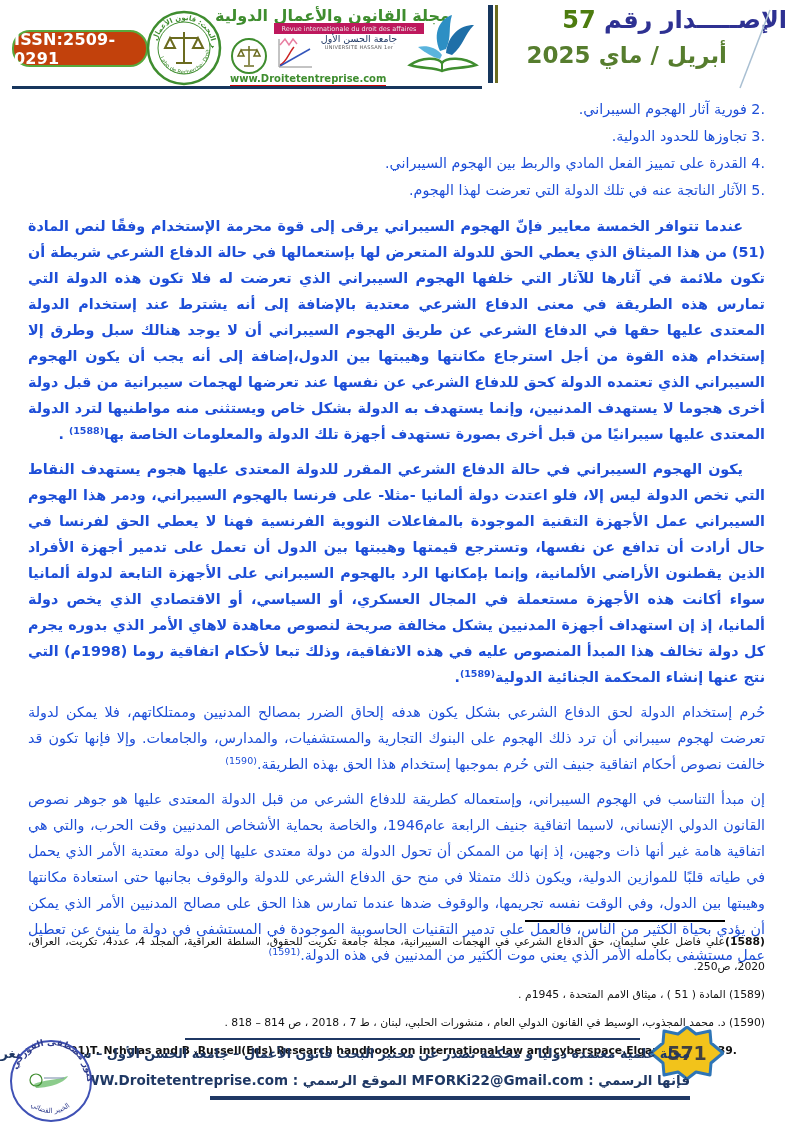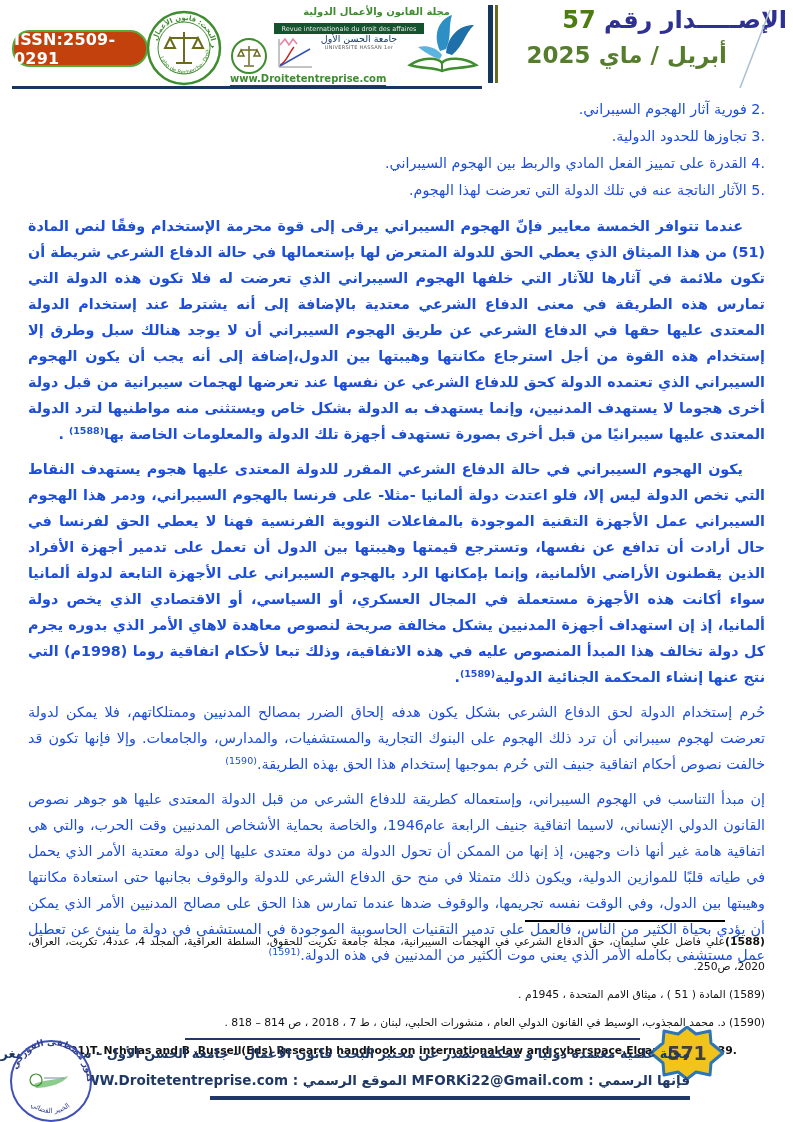--- a/index.html
+++ b/index.html
@@ -6,22 +6,22 @@
   .page{position:relative;width:793px;height:1122px;margin:0 auto;background:#ffffff;
         font-family:"DejaVu Sans",sans-serif;overflow:hidden;}
 
   
   .header{position:absolute;top:0;left:0;width:793px;height:95px;}
   .issn-badge{position:absolute;left:12px;top:30px;width:132px;height:33px;background:#c2410c;
       border:2px solid #57a93c;border-radius:18px;color:#ffffff;font-weight:bold;font-size:16px;
       display:flex;align-items:center;justify-content:center;letter-spacing:.2px;}
   .lab-logo{position:absolute;left:146px;top:10px;}
   .journal-banner{position:absolute;left:224px;top:5px;width:260px;height:84px;background:#fff;}
-  .jb-title{position:absolute;top:1px;right:34px;color:#3f8d2f;font-weight:bold;font-size:10px;direction:rtl;white-space:nowrap;}
-  .jb-sub{position:absolute;top:18px;right:60px;width:150px;height:11px;background:#14532d;color:#e8e8e8;
+  .jb-title{position:absolute;top:1px;right:34px;color:#3f8d2f;font-weight:bold;font-size:16px;direction:rtl;white-space:nowrap;}
+  .jb-sub{position:absolute;top:18px;right:60px;width:150px;height:11px;background:#be185d;color:#e8e8e8;
       font-size:6.5px;display:flex;align-items:center;justify-content:center;white-space:nowrap;}
   .jb-mini{position:absolute;top:32px;left:6px;}
   .jb-chart{position:absolute;top:30px;left:52px;}
   .jb-univ{position:absolute;top:28px;left:96px;width:78px;text-align:center;direction:rtl;}
   .jb-univ .u-ar{font-size:9.5px;color:#1f3864;white-space:nowrap;}
   .jb-univ .u-fr{font-size:5px;color:#555;letter-spacing:.3px;white-space:nowrap;}
   .jb-book{position:absolute;top:8px;left:178px;}
   .jb-url{position:absolute;bottom:2px;left:6px;font-size:10px;font-weight:bold;color:#3f8d2f;
       border-bottom:2px solid #cc0000;padding-bottom:1px;cursor:pointer;}
   .header-rule{position:absolute;left:12px;top:86px;width:470px;height:3px;background:#17365d;}

